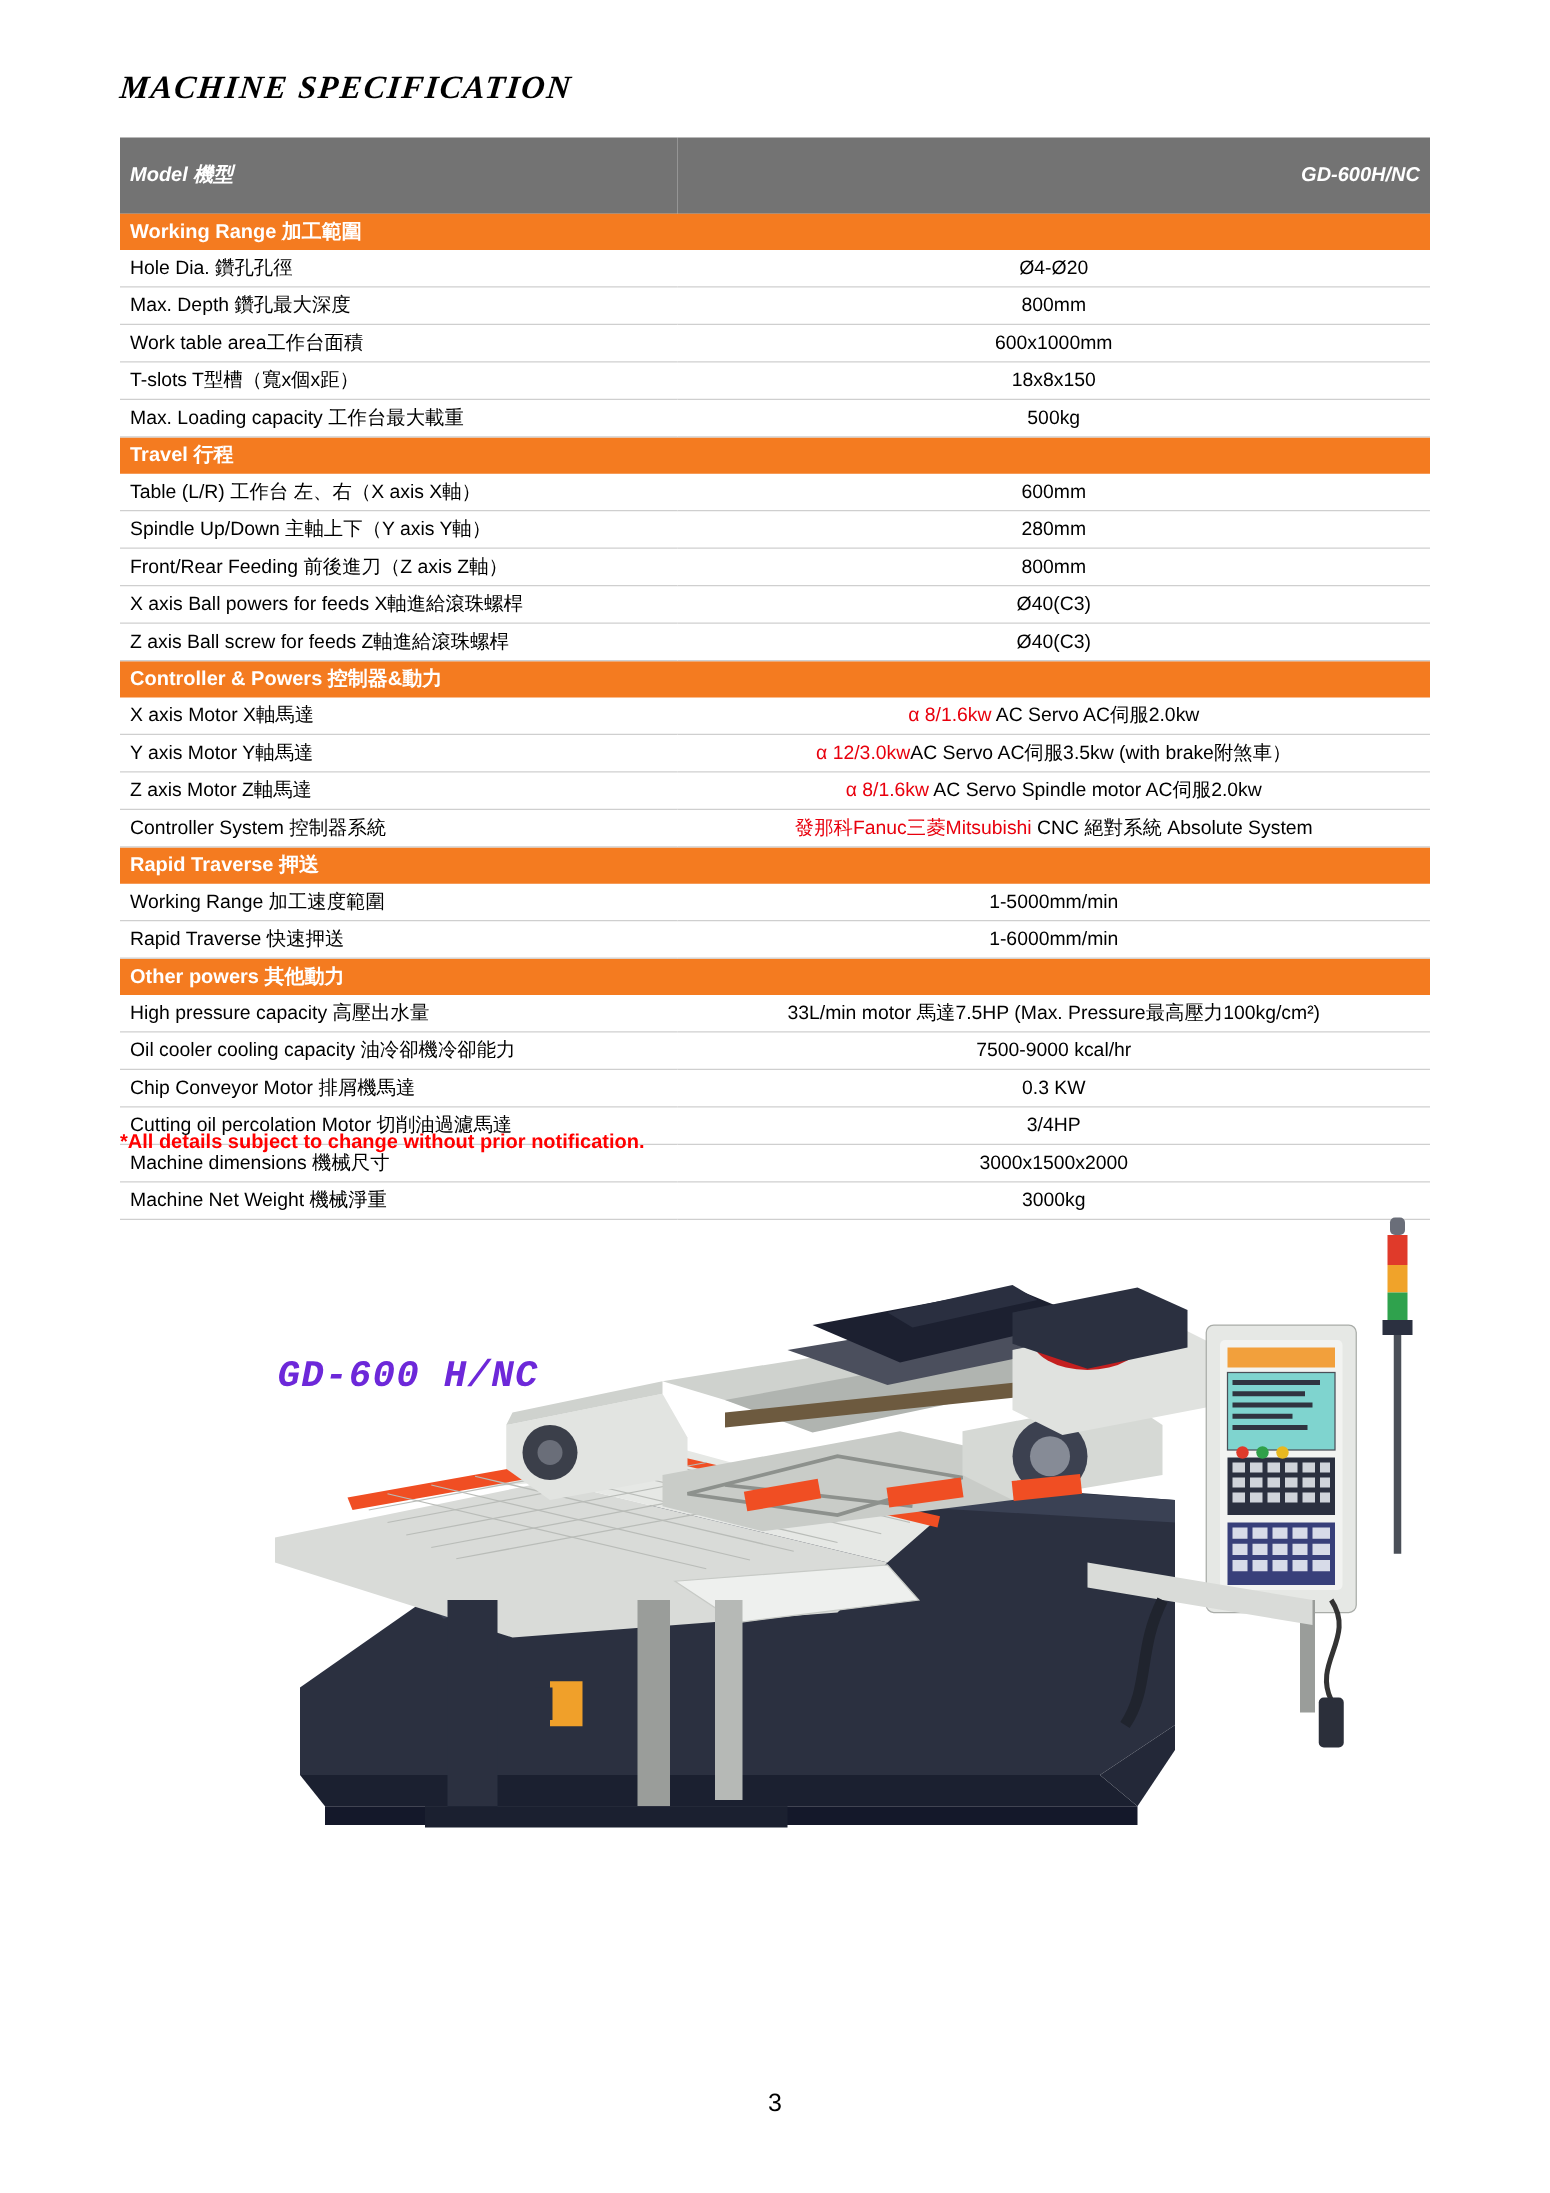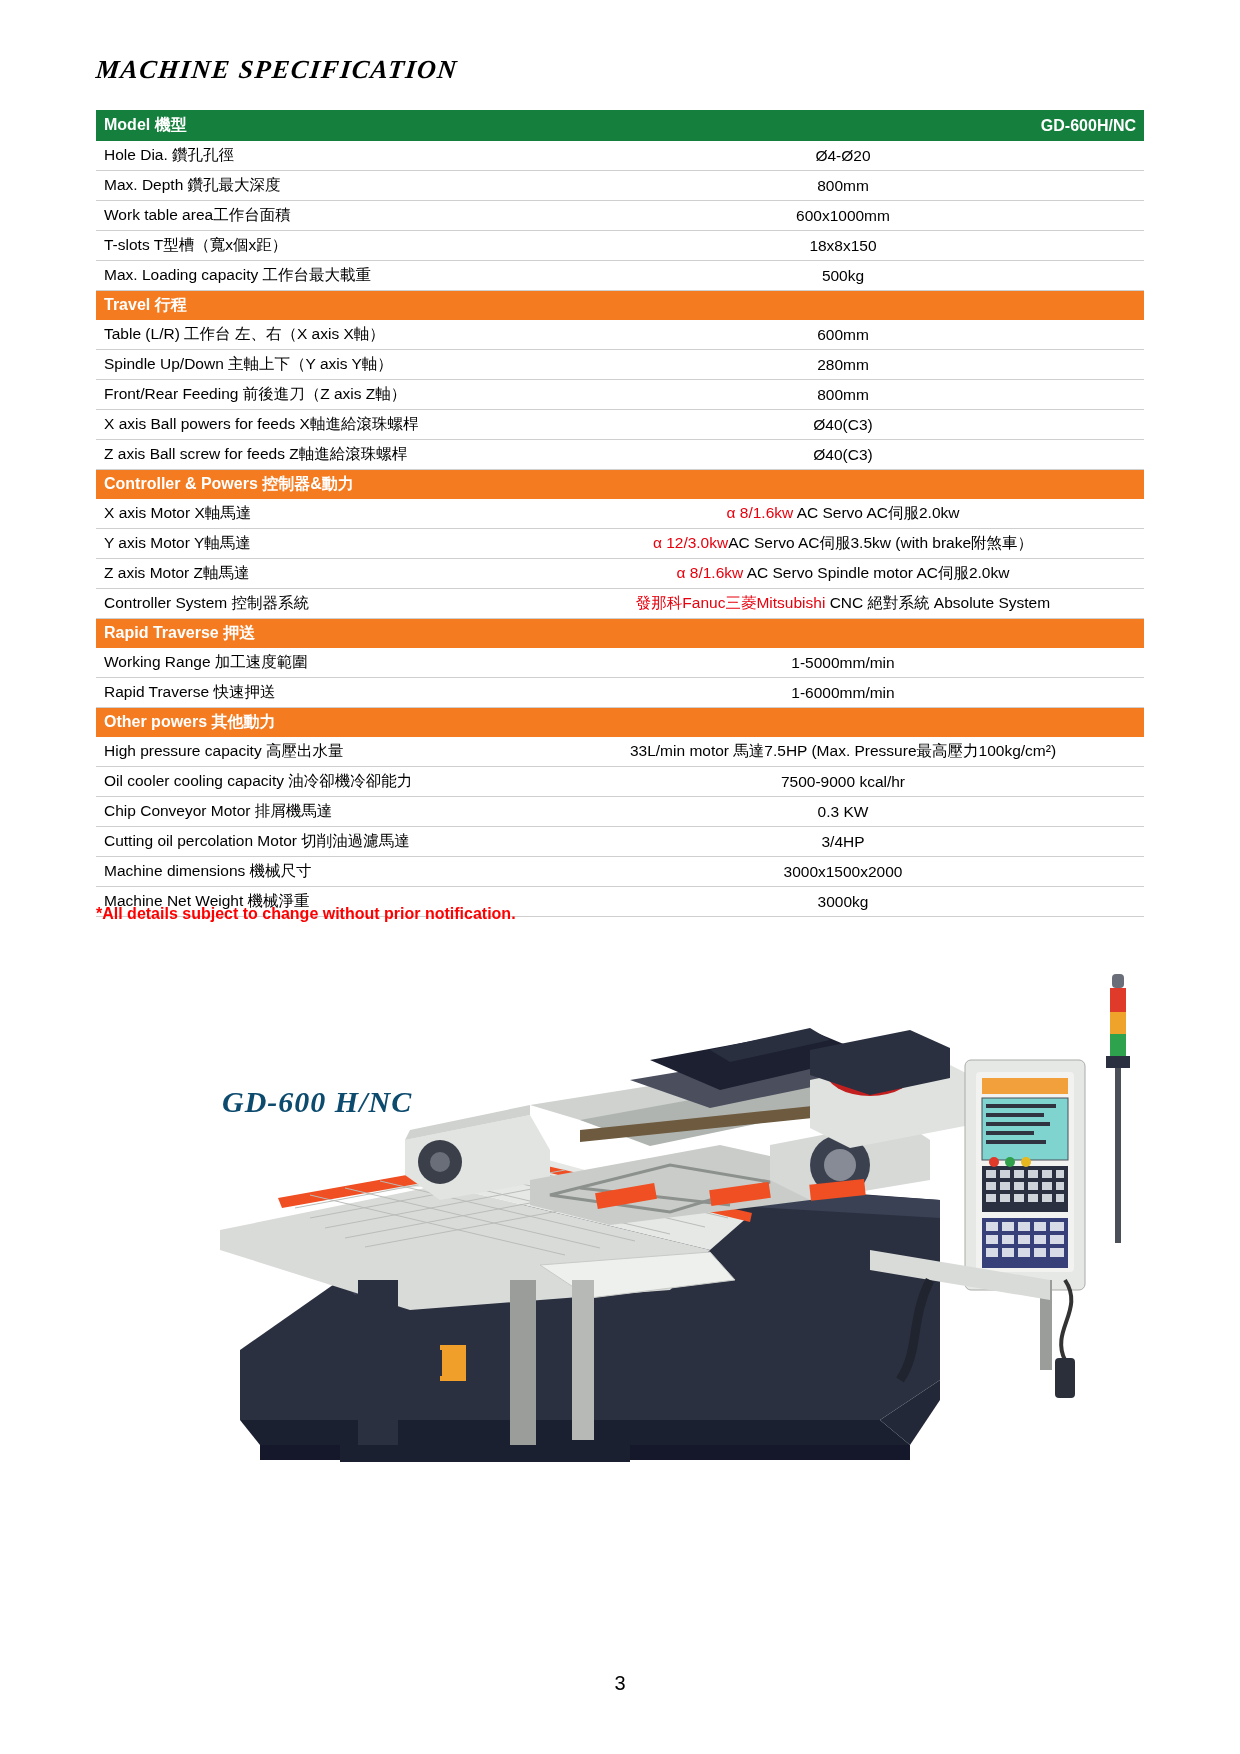--- a/index.html
+++ b/index.html
@@ -34,25 +34,26 @@
   }
   table.spec {
     position: absolute;
     left: 96px;
     top: 110px;
     width: 1048px;
     border-collapse: collapse;
     font-size: 15.5px;
   }
   table.spec tr.header-row td {
-    background: #15803d;
+    background: #737373;
     color: #ffffff;
     font-weight: bold;
-    padding: 5px 8px;
+    padding: 20px 8px;
     font-size: 16px;
+    font-style: italic;
   }
   table.spec tr.header-row td.val {
     text-align: right;
   }
   table.spec tr.section td {
     background: #F47B20;
     color: #ffffff;
     font-weight: bold;
     padding: 4px 8px;
     font-size: 16px;
@@ -76,25 +77,25 @@
     left: 96px;
     top: 905px;
     color: #ff0000;
     font-weight: bold;
     font-size: 16px;
   }
   .model-caption {
     position: absolute;
     left: 222px;
     top: 1085px;
-    font-family: Liberation Serif, serif;
+    font-family: Liberation Mono, monospace;
     font-weight: bold;
     font-style: italic;
     font-size: 30px;
-    color: #0c4a6e;
+    color: #6d28d9;
     letter-spacing: 1px;
   }
   .pagenum {
     position: absolute;
     left: 0;
     top: 1672px;
     width: 1240px;
     text-align: center;
     font-size: 20px;
     color: #000;
@@ -113,20 +114,23 @@
 
 <div class="page">
 
   <div class="title">MACHINE SPECIFICATION</div>
 
   <table class="spec">
     <tbody id="spec-body">
         <tr class="header-row">
           <td class="label">Model 機型</td>
           <td class="val">GD-600H/NC</td>
+        </tr>
+        <tr class="section">
+          <td colspan="2">Working Range 加工範圍</td>
         </tr>
         <tr class="item">
           <td class="label">Hole Dia. 鑽孔孔徑</td>
           <td class="val">Ø4-Ø20</td>
         </tr>
         <tr class="item">
           <td class="label">Max. Depth 鑽孔最大深度</td>
           <td class="val">800mm</td>
         </tr>
         <tr class="item">

